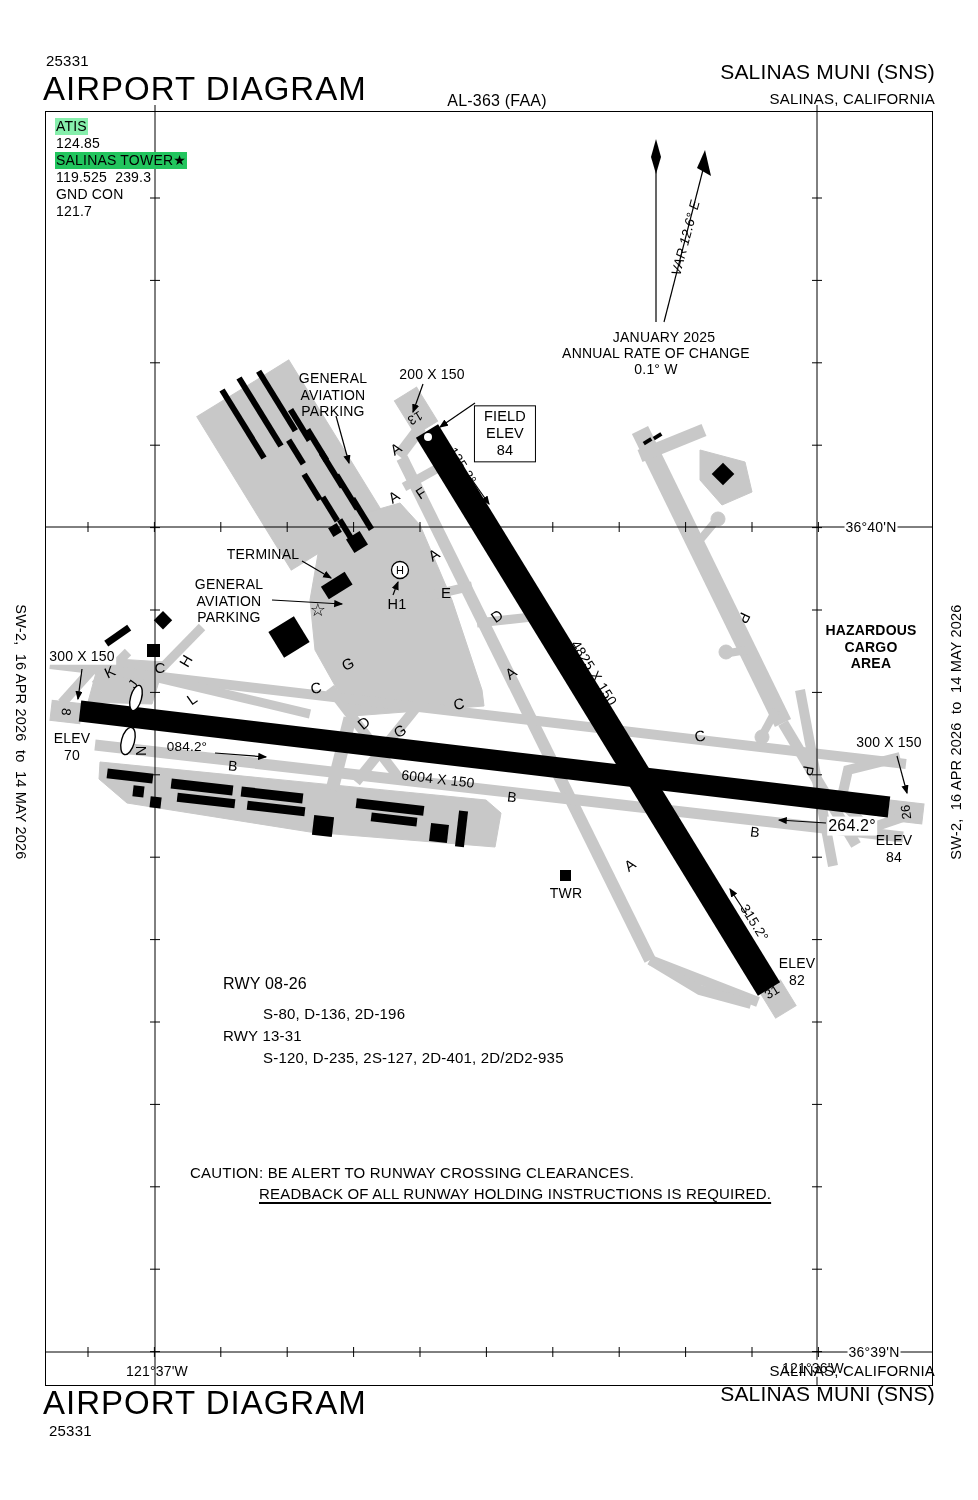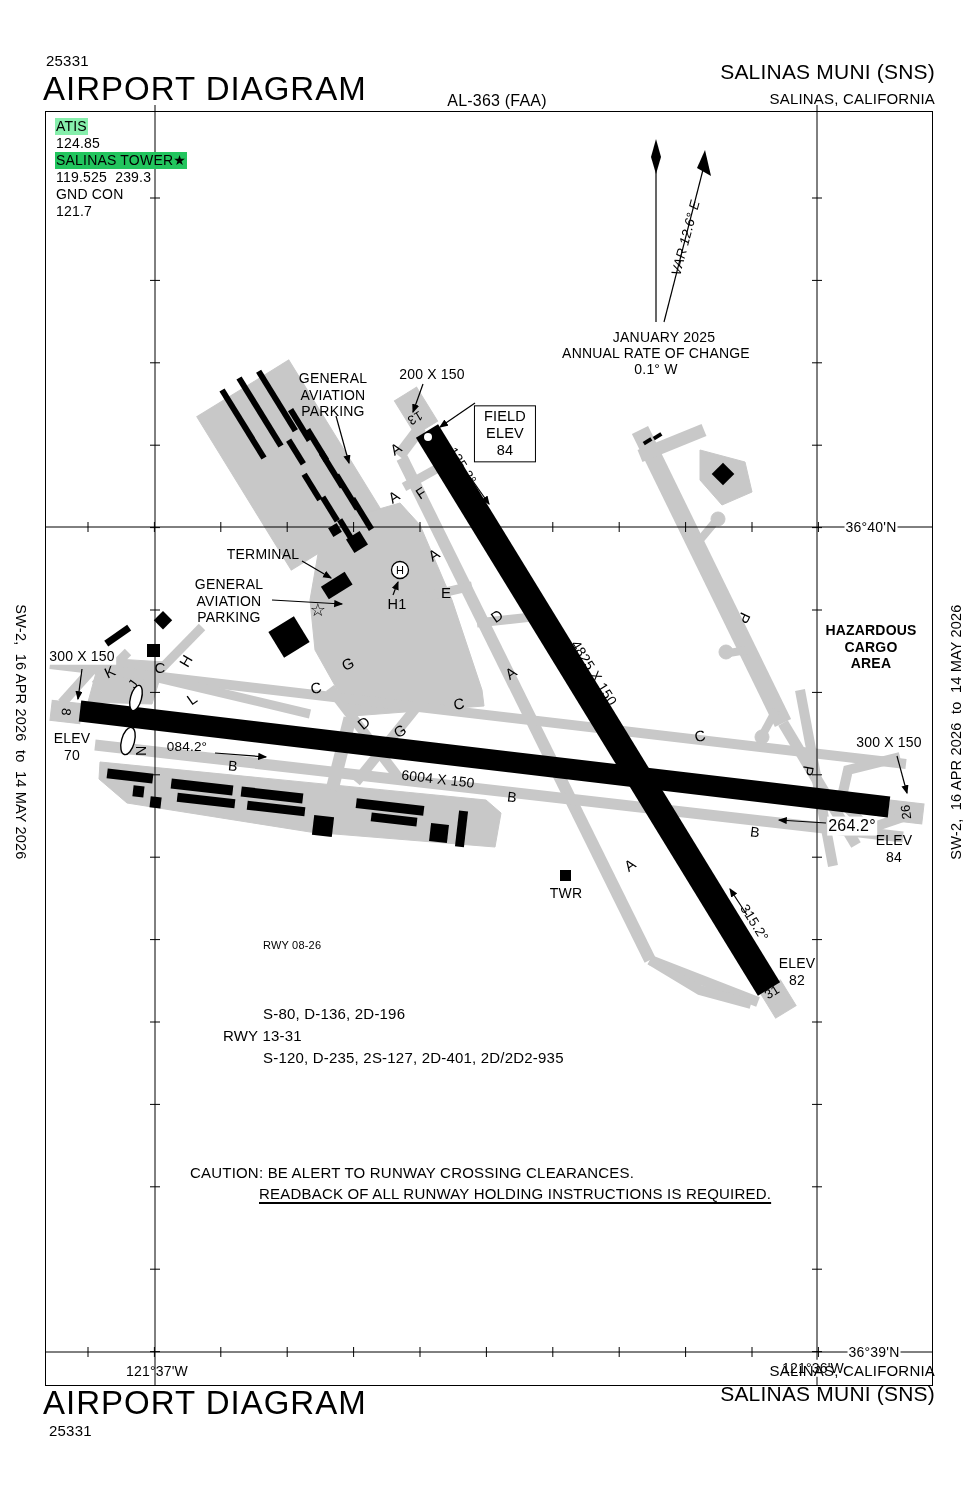--- a/index.html
+++ b/index.html
@@ -260,21 +260,21 @@
       <div class="lbl" style="left: 438px; top: 779px; font-size: 14px; transform: translate(-50%, -50%) rotate(6.6deg); text-align: center; background: transparent;">6004 X 150</div>
       <div class="lbl" style="left: 594px; top: 673px; font-size: 14px; transform: translate(-50%, -50%) rotate(58deg); text-align: center; background: transparent;">4825 X 150</div>
       <div class="lbl" style="left: 889px; top: 742px; font-size: 14px; transform: translate(-50%, -50%); text-align: center; background: rgb(255, 255, 255);">300 X 150</div>
       <div class="lbl" style="left: 852px; top: 826px; font-size: 16px; transform: translate(-50%, -50%); text-align: center; background: rgb(255, 255, 255);">264.2°</div>
       <div class="lbl" style="left: 894px; top: 849px; font-size: 14px; transform: translate(-50%, -50%); text-align: center; background: transparent;">ELEV
 84</div>
       <div class="lbl" style="left: 754px; top: 923px; font-size: 13.5px; transform: translate(-50%, -50%) rotate(58deg); text-align: center; background: transparent;">315.2°</div>
       <div class="lbl" style="left: 797px; top: 972px; font-size: 14px; transform: translate(-50%, -50%); text-align: center; background: transparent;">ELEV
 82</div>
       <div class="lbl" style="left: 566px; top: 893px; font-size: 14px; transform: translate(-50%, -50%); text-align: center; background: transparent;">TWR</div>
-      <div class="lbl" style="left: 222px; top: 939px; font-size: 11px; text-align: left; background: transparent; margin-left: 40px;">RWY 08-26</div>
+      <div class="lbl" style="left: 222px; top: 975px; font-size: 16px; text-align: left; background: transparent;">RWY 08-26</div>
       <div class="lbl" style="left: 262px; top: 1005px; font-size: 15px; text-align: left; background: transparent;">S-80, D-136, 2D-196</div>
       <div class="lbl" style="left: 222px; top: 1027px; font-size: 15px; text-align: left; background: transparent;">RWY 13-31</div>
       <div class="lbl" style="left: 262px; top: 1049px; font-size: 15px; text-align: left; background: transparent;">S-120, D-235, 2S-127, 2D-401, 2D/2D2-935</div>
       <div class="lbl" style="left: 189px; top: 1164px; font-size: 15px; text-align: left; background: transparent;">CAUTION: BE ALERT TO RUNWAY CROSSING CLEARANCES.</div>
       <div class="lbl ul" style="left: 258px; top: 1185px; font-size: 15px; text-align: center; background: transparent;">READBACK OF ALL RUNWAY HOLDING INSTRUCTIONS IS REQUIRED.</div>
       <div class="lbl" style="left: 936px; top: 1362px; font-size: 15px; transform: translate(-100%, 0px); text-align: right; background: transparent;">SALINAS, CALIFORNIA</div>
       <div class="lbl" style="left: 936px; top: 1382px; font-size: 21px; transform: translate(-100%, 0px); text-align: right; background: transparent;">SALINAS MUNI (SNS)</div>
       <div class="lbl ttl" style="left: 42px; top: 1384px; font-size: 33px; text-align: left; background: transparent;">AIRPORT DIAGRAM</div>
       <div class="lbl" style="left: 48px; top: 1422px; font-size: 15px; text-align: left; background: transparent;">25331</div>
       <div class="lbl" style="left: 415px; top: 418px; font-size: 13px; transform: translate(-50%, -50%) rotate(149deg); text-align: center; background: transparent;">13</div>

